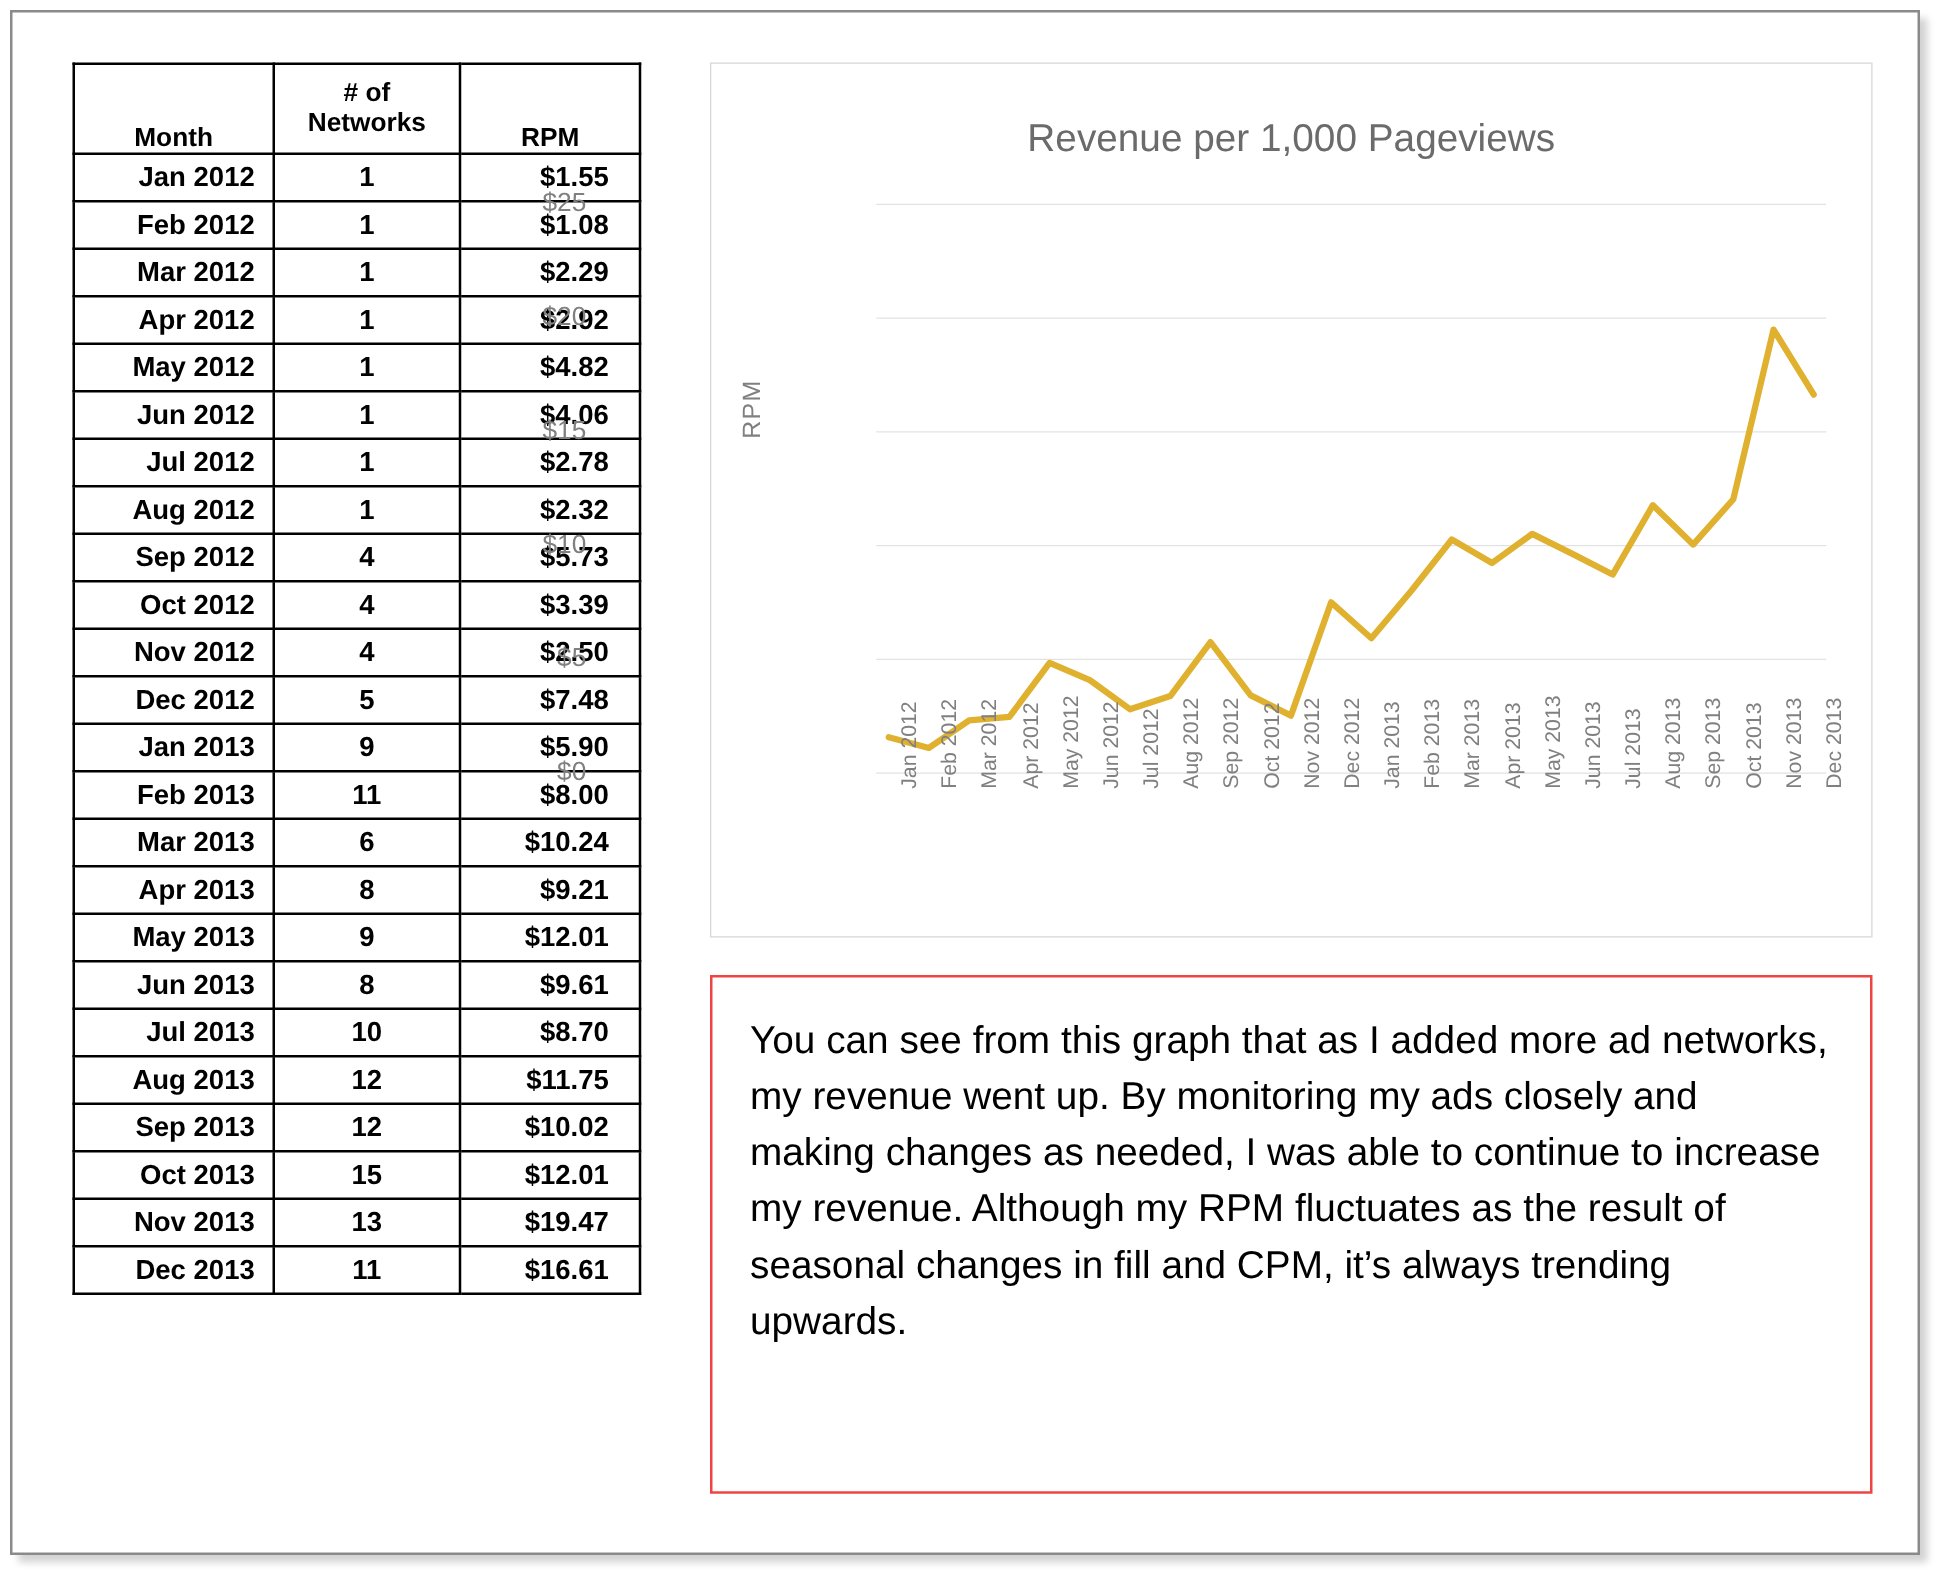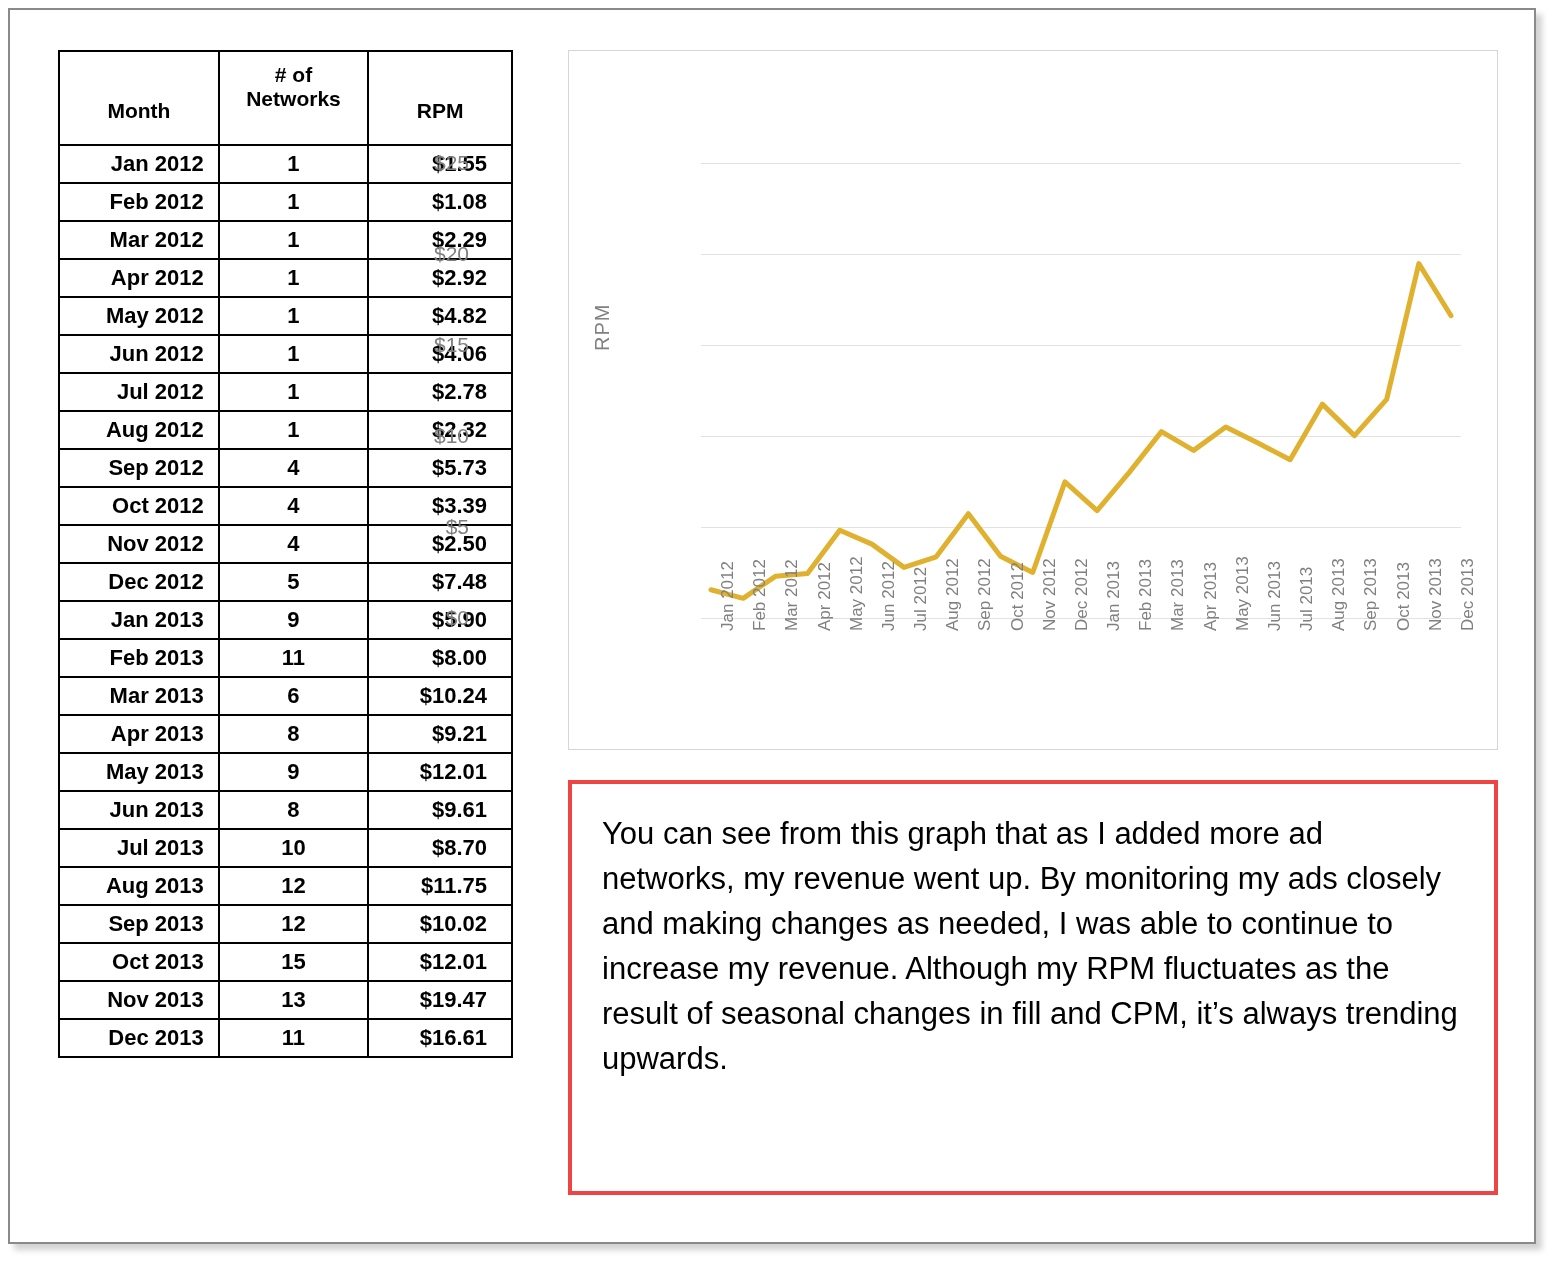--- a/index.html
+++ b/index.html
@@ -44,21 +44,21 @@
     text-align: center;
     height: 36px;
     padding: 0 4px;
     font-weight: bold;
     font-family: "Liberation Sans", sans-serif;
     line-height: 1.05;
   }
   table.data-table thead th {
     height: 70px;
     vertical-align: bottom;
-    padding-bottom: 22px;
+    padding-bottom: 0;
     font-size: 21px;
   }
   table.data-table thead th.hdr-networks {
     vertical-align: middle;
     line-height: 1.15;
   }
   table.data-table td.col-month { width: 170px; text-align: right; padding-right: 14px; }
   table.data-table td.col-net   { width: 155px; }
   table.data-table td.col-rpm   { width: 130px; text-align: right; padding-right: 24px; }
 
@@ -125,21 +125,21 @@
     transform-origin: left top;
     white-space: nowrap;
   }
   
   #note-box {
     position: absolute;
     left: 558px;
     top: 770px;
     width: 930px;
     height: 415px;
-    border: 4px solid #ef4444;
+    border: 2px solid #ef4444;
     box-sizing: border-box;
     background: #ffffff;
   }
   #note-text {
     padding: 28px 30px 0 30px;
     font-size: 31px;
     line-height: 1.45;
     color: #000;
     font-family: "Liberation Sans", sans-serif;
   }
@@ -280,20 +280,21 @@
           <tr>
             <td class="col-month">Dec 2013</td>
             <td class="col-net">11</td>
             <td class="col-rpm">$16.61</td>
           </tr>
         </tbody>
     </table>
   </div>
 
   <div id="chart-panel">
+    <div id="chart-title">Revenue per 1,000 Pageviews</div>
     <div id="y-axis-title">RPM</div>
     <div id="plot-area">
       <div id="gridlines">
           <div class="grid-line" style="top: 455px;"></div>
           <div class="grid-line" style="top: 364px;"></div>
           <div class="grid-line" style="top: 273px;"></div>
           <div class="grid-line" style="top: 182px;"></div>
           <div class="grid-line" style="top: 91px;"></div>
           <div class="grid-line" style="top: 0px;"></div>
         </div>

